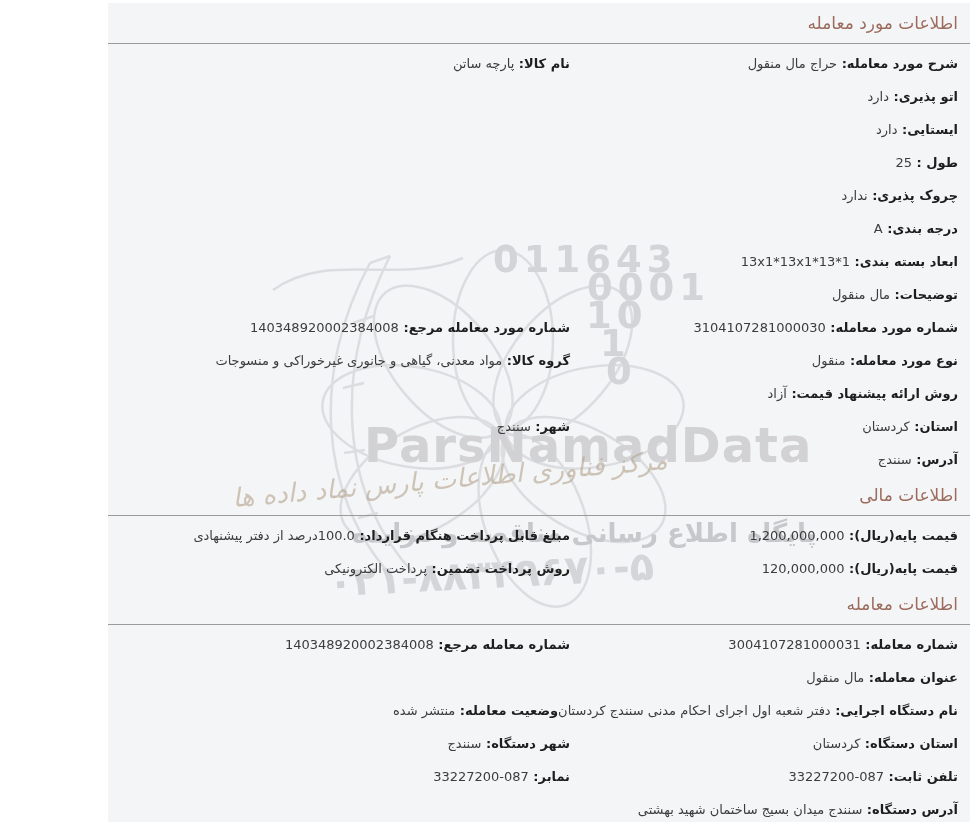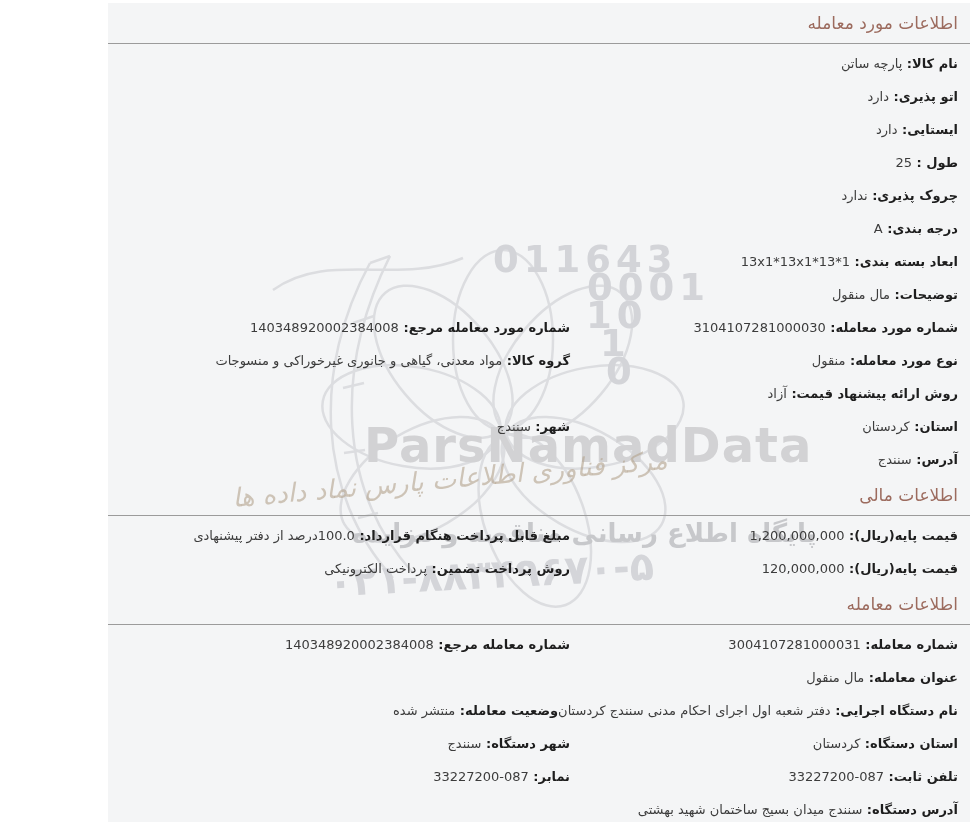--- a/index.html
+++ b/index.html
@@ -95,20 +95,21 @@
     <div class="wm-callig">مرکز فناوری اطلاعات پارس نماد داده ها</div>
     <div class="wm-tag">پایگاه اطلاع رسانی مناقصه و مزایده</div>
     <div class="wm-phone">۰۲۱-۸۸۳۴۹۶۷۰-۵</div>
   </div>
 
   <div class="content">
       <div>
         <div class="sec-title">اطلاعات مورد معامله</div>
         <hr class="sec-rule">
         <div class="row">
+          <div class="c1"><span class="lbl">شرح مورد معامله: </span><span class="val">حراج مال منقول</span></div>
           <div class="c2"><span class="lbl">نام کالا: </span><span class="val">پارچه ساتن</span></div>
         </div>
         <div class="row">
           <div class="c1"><span class="lbl">اتو پذیری: </span><span class="val">دارد</span></div>
           <div class="c2"></div>
         </div>
         <div class="row">
           <div class="c1"><span class="lbl">ایستایی: </span><span class="val">دارد</span></div>
           <div class="c2"></div>
         </div>

